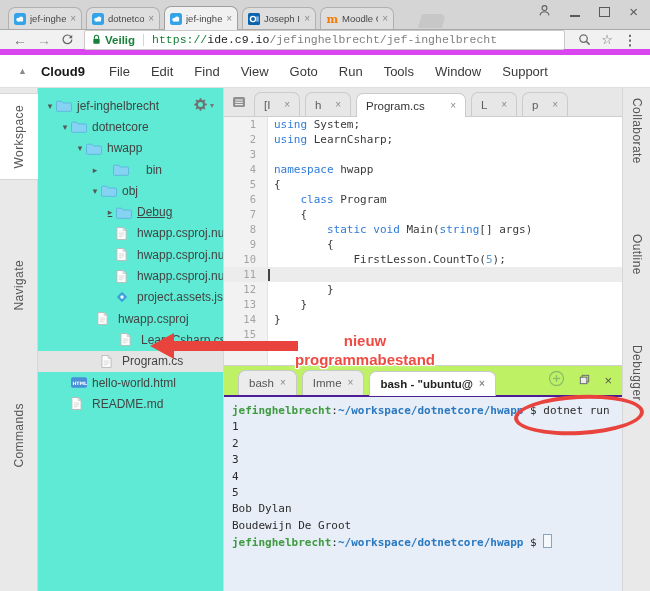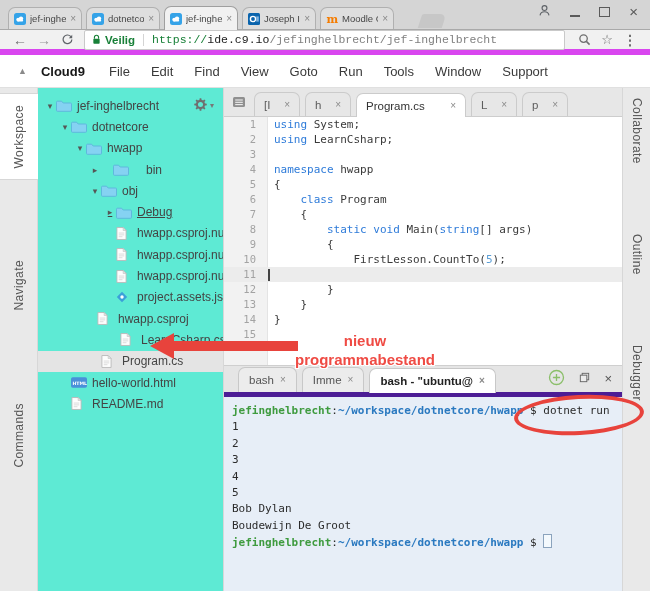--- a/index.html
+++ b/index.html
@@ -87,21 +87,21 @@
   .cline{display:flex;height:15px;position:relative;z-index:1;}
   .cline.active{background:#ececec;}
   .gut{width:44px;flex:0 0 auto;padding-right:12px;box-sizing:border-box;text-align:right;color:#a3a3a3;
     font:10.5px/15px "DejaVu Sans Mono",monospace;}
   .ctext{white-space:pre;font:11px/15px "DejaVu Sans Mono",monospace;color:#3a3a3a;padding-left:6px;}
   .tk-kw{color:#2e7bd9;}
   .tk-num{color:#5a9ed6;}
   .caret{width:1.5px;height:12px;background:#444;margin-top:1.5px;}
   
   .term-panel{position:absolute;left:0;top:277px;width:398px;height:226px;border-top:1px solid #cfcfcf;box-sizing:border-box;}
-  .term-tabbar{height:31px;background:#e5e5e5;border-bottom:5px solid #4c1d95;display:flex;align-items:flex-end;
+  .term-tabbar{height:31px;background:#bef264;border-bottom:2px solid #4c1d95;display:flex;align-items:flex-end;
     padding-left:14px;box-sizing:border-box;}
   .term-tab{height:25px;background:#ececec;border:1px solid #c8c8c8;border-bottom:none;border-radius:7px 7px 0 0;
     display:flex;align-items:center;gap:6px;padding:0 10px;margin-right:5px;font-size:11.5px;color:#555;box-sizing:border-box;white-space:nowrap;}
   .term-tab.active{background:#fff;font-weight:bold;color:#222;margin-bottom:-1px;}
   .term-actions{margin-left:auto;display:flex;align-items:center;gap:13px;margin-right:10px;align-self:center;}
   .plus-icon svg{width:17px;height:17px;}
   .restore-icon svg{width:13px;height:13px;}
   .term-x{font-size:13px;color:#555;}
   .term-body{height:195px;background:#e7eef7;padding:6px 0 0 8px;box-sizing:border-box;overflow:hidden;}
   .tline{white-space:pre;height:16.4px;font:11px/16.4px "DejaVu Sans Mono",monospace;color:#2b2b2b;}

